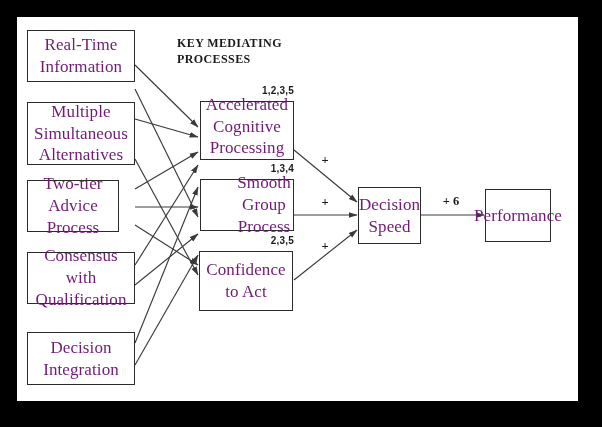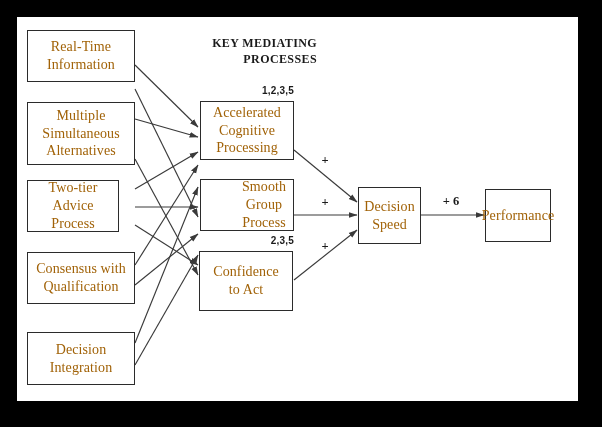--- a/index.html
+++ b/index.html
@@ -36,34 +36,34 @@
   }
   .node-box {
     position: absolute;
     box-sizing: border-box;
     border: 1.5px solid #2b2b2b;
     background: #ffffff;
     display: flex;
     align-items: center;
     justify-content: center;
     text-align: center;
-    color: #a16207;
+    color: #701a75;
     font-family: "Liberation Serif", "DejaVu Serif", serif;
-    font-size: 14px;
+    font-size: 17px;
     line-height: 1.28;
     letter-spacing: 0.1px;
   }
   .node-box .node-label {
     display: block;
     padding: 0 3px;
     white-space: pre-line;
   }
   .header-title {
     position: absolute;
-    text-align: right;
+    text-align: left;
     color: #1a1a1a;
     font-family: "Liberation Serif", "DejaVu Serif", serif;
     font-size: 12px;
     font-weight: bold;
     line-height: 1.3;
     letter-spacing: 0.4px;
     white-space: pre-line;
   }
   .num-label {
     position: absolute;
@@ -150,23 +150,24 @@
       <span class="node-label">Consensus with
 Qualification</span>
     </div>
 
     <div class="node-box" style="left:10px; top:315px; width:108px; height:53px;">
       <span class="node-label">Decision
 Integration</span>
     </div>
 
     <div class="num-label" style="left:183px; top:68px; width:94px;">1,2,3,5</div>
+    <div class="num-label" style="left:183px; top:146px; width:94px;">1,3,4</div>
     <div class="num-label" style="left:183px; top:218px; width:94px;">2,3,5</div>
 
-    <div class="node-box" style="left:183px; top:84px; width:94px; height:59px;">
+    <div class="node-box" style="left:183px; top:84px; width:94px; height:59px;align-items:flex-end;">
       <span class="node-label">Accelerated
 Cognitive
 Processing</span>
     </div>
 
     <div class="node-box" style="left:183px; top:162px; width:94px; height:52px;padding-left:34px;">
       <span class="node-label">Smooth Group
 Process</span>
     </div>
 

